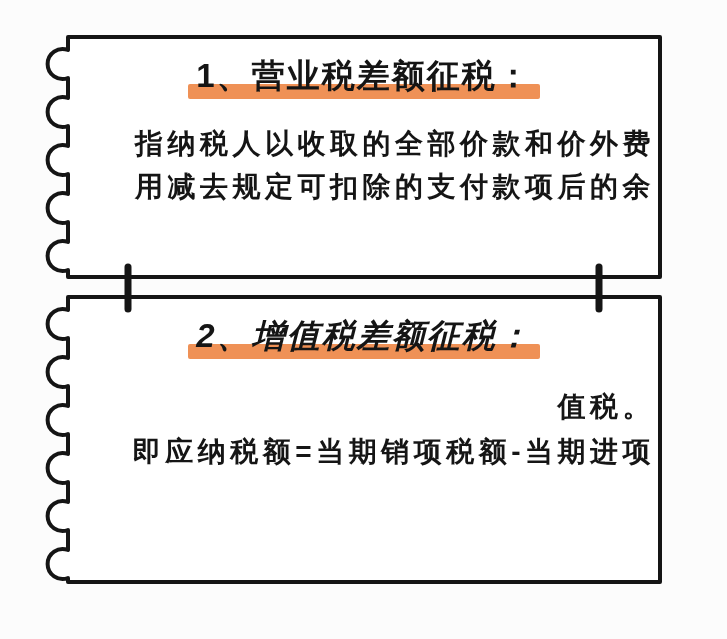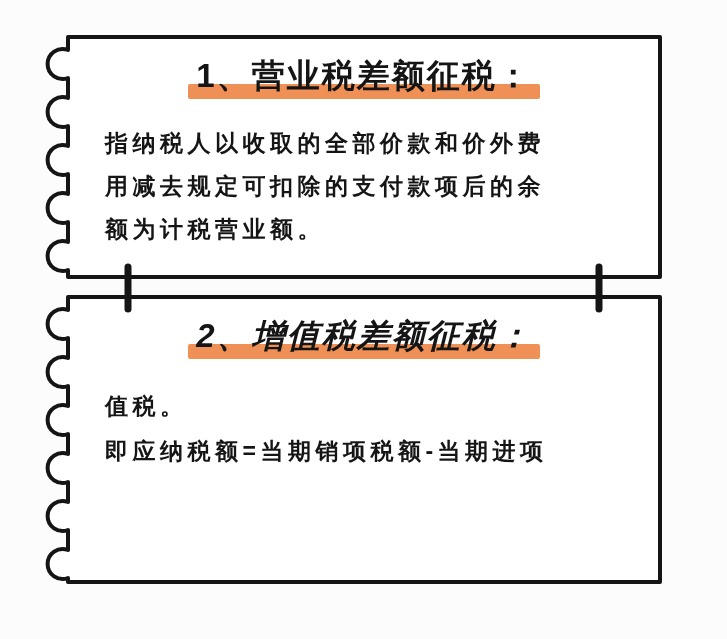--- a/index.html
+++ b/index.html
@@ -49,24 +49,25 @@
     z-index: 0;
   }
   .title-text {
     position: relative;
     z-index: 1;
   }
   .card-body {
     position: absolute;
     left: 105px;
     width: 550px;
-    font-size: 23px;
+    font-size: 28px;
     font-weight: 700;
     letter-spacing: 4.5px;
     white-space: nowrap;
+    text-align: right;
   }
   .body-line { display: block; }
   #card1-title { top: 56px; }
   #card1-body  { top: 122px; }
   #card1-body .body-line { line-height: 43px; height: 43px; }
   #card2-title { top: 316px; font-style: italic; }
   #card2-body  { top: 384px; }
   #card2-body .body-line { line-height: 45px; height: 45px; }
 </style>
 </head>
@@ -97,21 +98,20 @@
 
   <div id="card1-title" class="card-title">
     <span class="title-wrap">
       <span class="hl-bar"></span>
       <span class="title-text">1、营业税差额征税：</span>
     </span>
   </div>
   <div id="card1-body" class="card-body">
     <span class="body-line">指纳税人以收取的全部价款和价外费</span>
     <span class="body-line">用减去规定可扣除的支付款项后的余</span>
-    <span class="body-line">额为计税营业额。</span>
   </div>
 
   <div id="card2-title" class="card-title">
     <span class="title-wrap">
       <span class="hl-bar"></span>
       <span class="title-text">2、增值税差额征税：</span>
     </span>
   </div>
   <div id="card2-body" class="card-body">
     <span class="body-line">值税。</span>

